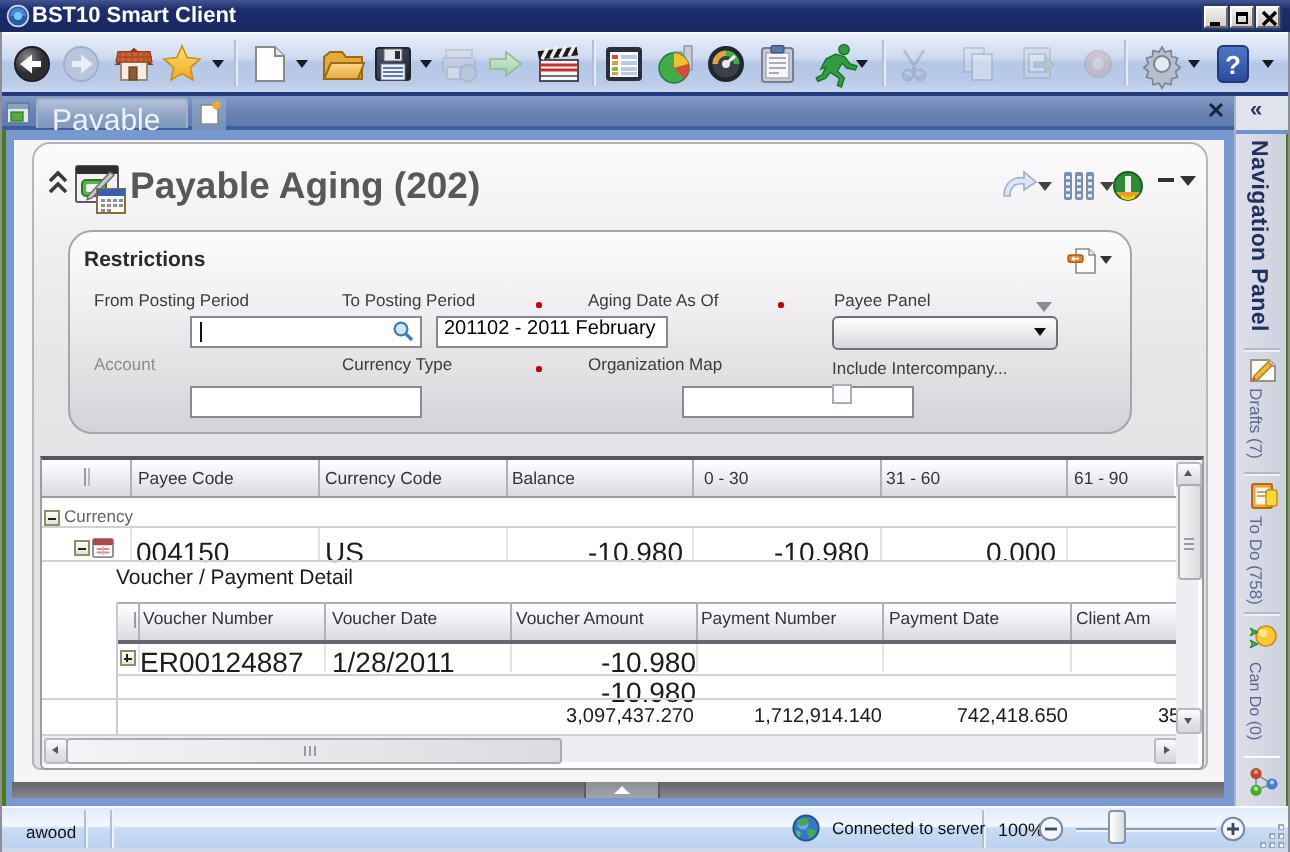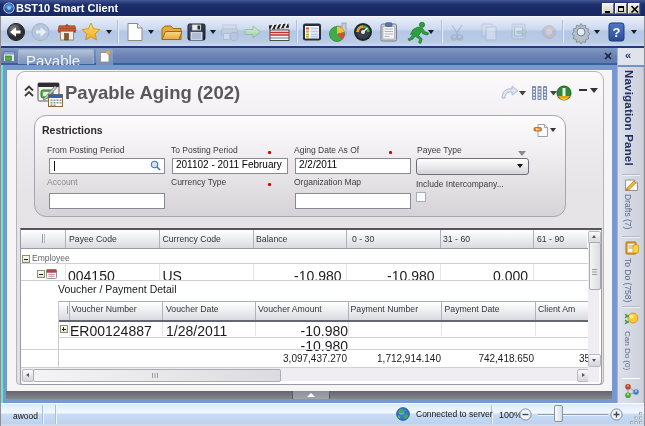--- a/index.html
+++ b/index.html
@@ -1,17 +1,17 @@
 <!DOCTYPE html>
 <html><head>
 <meta charset="utf-8">
 <style>
   html,body{margin:0;padding:0;}
   body{width:645px;height:426px;overflow:hidden;font-family:"Liberation Sans",sans-serif;}
-  #win{position:relative;width:645px;height:426px;background:#5eead4;overflow:hidden;}
+  #win{position:relative;width:645px;height:426px;background:#4d7c0f;overflow:hidden;}
   .abs{position:absolute;box-sizing:border-box;}
   #title{left:0;top:0;width:645px;height:16px;background:linear-gradient(#425492 0%,#1c2d6b 30%,#172862 100%);}
   #title .txt{position:absolute;left:16px;top:2px;color:#fff;font-size:11px;font-weight:bold;}
   .wbtn{position:absolute;top:3px;width:12px;height:11px;background:linear-gradient(#f2f1ed,#d2cec6);border:1px solid #fcfbf8;border-right-color:#6a6a6a;border-bottom-color:#6a6a6a;outline:1px solid #2a3a74;color:#000;font-size:9px;line-height:9px;text-align:center;box-sizing:border-box;font-weight:bold;}
   #toolbar{left:0;top:16px;width:645px;height:30px;background:linear-gradient(#e9effa 0%,#ccd9ef 42%,#b4c7e6 50%,#b9cbe8 85%,#cbd9ee 100%);border-top:1px solid #f8fafd;}
   #toolbar .sep{position:absolute;top:3px;width:1px;height:23px;background:#b2bfd6;box-shadow:1px 0 0 #e6ecf6;}
   .dd{position:absolute;width:0;height:0;border-left:3px solid transparent;border-right:3px solid transparent;border-top:4px solid #1a1a1a;}
   #tbline{left:0;top:46px;width:645px;height:2px;background:#24387c;}
   #tabbar{left:0;top:48px;width:617px;height:17px;background:linear-gradient(#809ac4 0%,#677fb0 55%,#5c7cb1 100%);}
   #tabline{left:0;top:63px;width:617px;height:2px;background:#405e9e;}
@@ -24,21 +24,21 @@
   
   #widget{position:absolute;left:9px;top:1px;width:586px;height:312px;background:linear-gradient(#fcfafc 0%,#efedf0 18%,#e6e4e7 38%,#e2e0e3 100%);border:1px solid #b5b5bb;border-radius:9px 9px 4px 4px;}
   #wtitle{position:absolute;left:48px;top:10px;font-size:18.5px;font-weight:bold;color:#58585a;}
   
   
   #rpanel{position:absolute;left:17px;top:43px;width:530px;height:100px;background:linear-gradient(#fdfcfd 0%,#f3f1f3 30%,#e2e0e3 70%,#d5d3d7 100%);border:1px solid #a6a6ae;border-radius:12px;}
   #rpanel .rtitle{position:absolute;left:7px;top:8px;font-size:10.5px;font-weight:bold;color:#2a2a2a;}
   .flabel{position:absolute;font-size:8.5px;color:#3c3c3c;white-space:nowrap;}
   .flabel.gray{color:#8c8c8c;}
   .rdot{position:absolute;width:2.6px;height:2.6px;background:#c40000;border-radius:50%;}
-  .tf{position:absolute;height:14px;background:#fff;border:1px solid #898993;}
+  .tf{position:absolute;height:14px;background:#fff;border:1px solid #898993;margin-left:46px;}
   .combo{position:absolute;height:15px;background:linear-gradient(#fefefe,#e9e9ec 55%,#d4d4d9);border:1px solid #6f6f78;border-radius:3px;}
   .combo .ar{position:absolute;right:5px;top:5px;width:0;height:0;border-left:3.5px solid transparent;border-right:3.5px solid transparent;border-top:4.5px solid #111;}
   
   #grid{position:absolute;left:3px;top:156px;width:580px;height:154px;background:#fff;border:1px solid #9b9ba3;border-top:2px solid #55555c;border-radius:0 0 3px 3px;}
   .colsep{position:absolute;width:1px;background:#c5c7cd;}
   .gh{position:absolute;left:0;width:566px;height:18px;background:linear-gradient(#ffffff,#e9eaee 60%,#d8dade);}
   .ghtxt{position:absolute;top:4px;font-size:8.7px;color:#33333a;white-space:nowrap;}
   .rowline{position:absolute;left:0;height:1px;background:#cfd1d7;}
   .cell{position:absolute;font-size:14px;color:#1c1c1c;white-space:nowrap;}
   .num{text-align:right;}
@@ -320,34 +320,31 @@
           <rect x="1" y="4.5" width="7.5" height="3.6" rx="1.2" fill="#e8862a" stroke="#b05a10" stroke-width="0.7"></rect>
           <path d="M3 6.3 h3.5 M3 6.3 l1.1 -1 M3 6.3 l1.1 1" stroke="#fff" stroke-width="0.8"></path>
         </svg>
         <div class="dd" style="left:515px;top:12px;border-top-color:#333"></div>
 
         <div class="flabel" style="left:12px;top:29px">From Posting Period</div>
         <div class="flabel" style="left:136px;top:29px">To Posting Period</div>
             <div class="rdot" style="left:233px;top:35px"></div>
         <div class="flabel" style="left:259px;top:29px">Aging Date As Of</div>
             <div class="rdot" style="left:354px;top:35px"></div>
-        <div class="flabel" style="left:382px;top:29px">Payee Type</div>
+        <div class="flabel" style="left:382px;top:29px">Payee Panel</div>
         <div class="tri" style="left:483px;top:35px;border-left:4px solid transparent;border-right:4px solid transparent;border-top:5px solid #8a8a92;"></div>
         <div class="tf" style="left:14px;top:42px;width:114px">
           <div style="position:absolute;left:4px;top:1.5px;width:1px;height:10px;background:#111"></div>
           <svg style="position:absolute;right:3px;top:1px" width="11" height="11" viewBox="0 0 11 11">
                 <circle cx="4.5" cy="4.5" r="3.2" fill="#cfe4f4" stroke="#3a7ab8" stroke-width="1.1"></circle>
                 <path d="M7 7 L10 10" stroke="#3a7ab8" stroke-width="1.6"></path>
               </svg>
         </div>
         <div class="tf" style="left:137px;top:42px;width:114px">
               <span style="position:absolute;left:3px;top:-0.5px;font-size:10px;white-space:nowrap">201102 - 2011 February</span>
-            </div>
-        <div class="tf" style="left:260px;top:42px;width:114px">
-              <span style="position:absolute;left:3px;top:-0.5px;font-size:10px">2/2/2011</span>
             </div>
         <div class="combo" style="left:381px;top:42px;width:111px">
               <div class="ar"></div>
             </div>
 
         <div class="flabel gray" style="left:12px;top:61px">Account</div>
         <div class="flabel" style="left:136px;top:61px">Currency Type</div>
             <div class="rdot" style="left:233px;top:67px"></div>
         <div class="flabel" style="left:259px;top:61px">Organization Map</div>
         <div class="flabel" style="left:381px;top:63px">Include Intercompany...</div>
@@ -371,21 +368,21 @@
         <div class="colsep" style="left:137.5px;top:0;height:18px;background:#b0b2ba"></div>
         <div class="colsep" style="left:231.5px;top:0;height:18px;background:#b0b2ba"></div>
         <div class="colsep" style="left:325px;top:0;height:18px;background:#b0b2ba"></div>
         <div class="colsep" style="left:418.5px;top:0;height:18px;background:#b0b2ba"></div>
         <div class="colsep" style="left:512px;top:0;height:18px;background:#b0b2ba"></div>
         <div class="rowline" style="top:18px;width:567px;background:#9a9ca4"></div>
 
         <div class="pm" style="left:1px;top:25px">
               <i></i>
             </div>
-        <div class="cell" style="left:11px;top:23px;font-size:8.5px;color:#63636b">Employee</div>
+        <div class="cell" style="left:11px;top:23px;font-size:8.5px;color:#63636b">Currency</div>
         <div class="rowline" style="top:33px;width:567px"></div>
 
         <div class="pm" style="left:16px;top:40px">
               <i></i>
             </div>
         <svg style="position:absolute;left:25px;top:38.5px" width="11" height="10" viewBox="0 0 12 11">
           <rect x="0.5" y="0.5" width="11" height="10" rx="1" fill="#fdfdfd" stroke="#8a8a94"></rect>
           <rect x="0.5" y="0.5" width="11" height="3.5" rx="1" fill="#b04848"></rect>
           <path d="M2.5 6 h7 M2.5 8 h7" stroke="#d09090" stroke-width="1.1"></path>
           <path d="M6 4.5 v5" stroke="#e0b0b0" stroke-width="0.8"></path>

